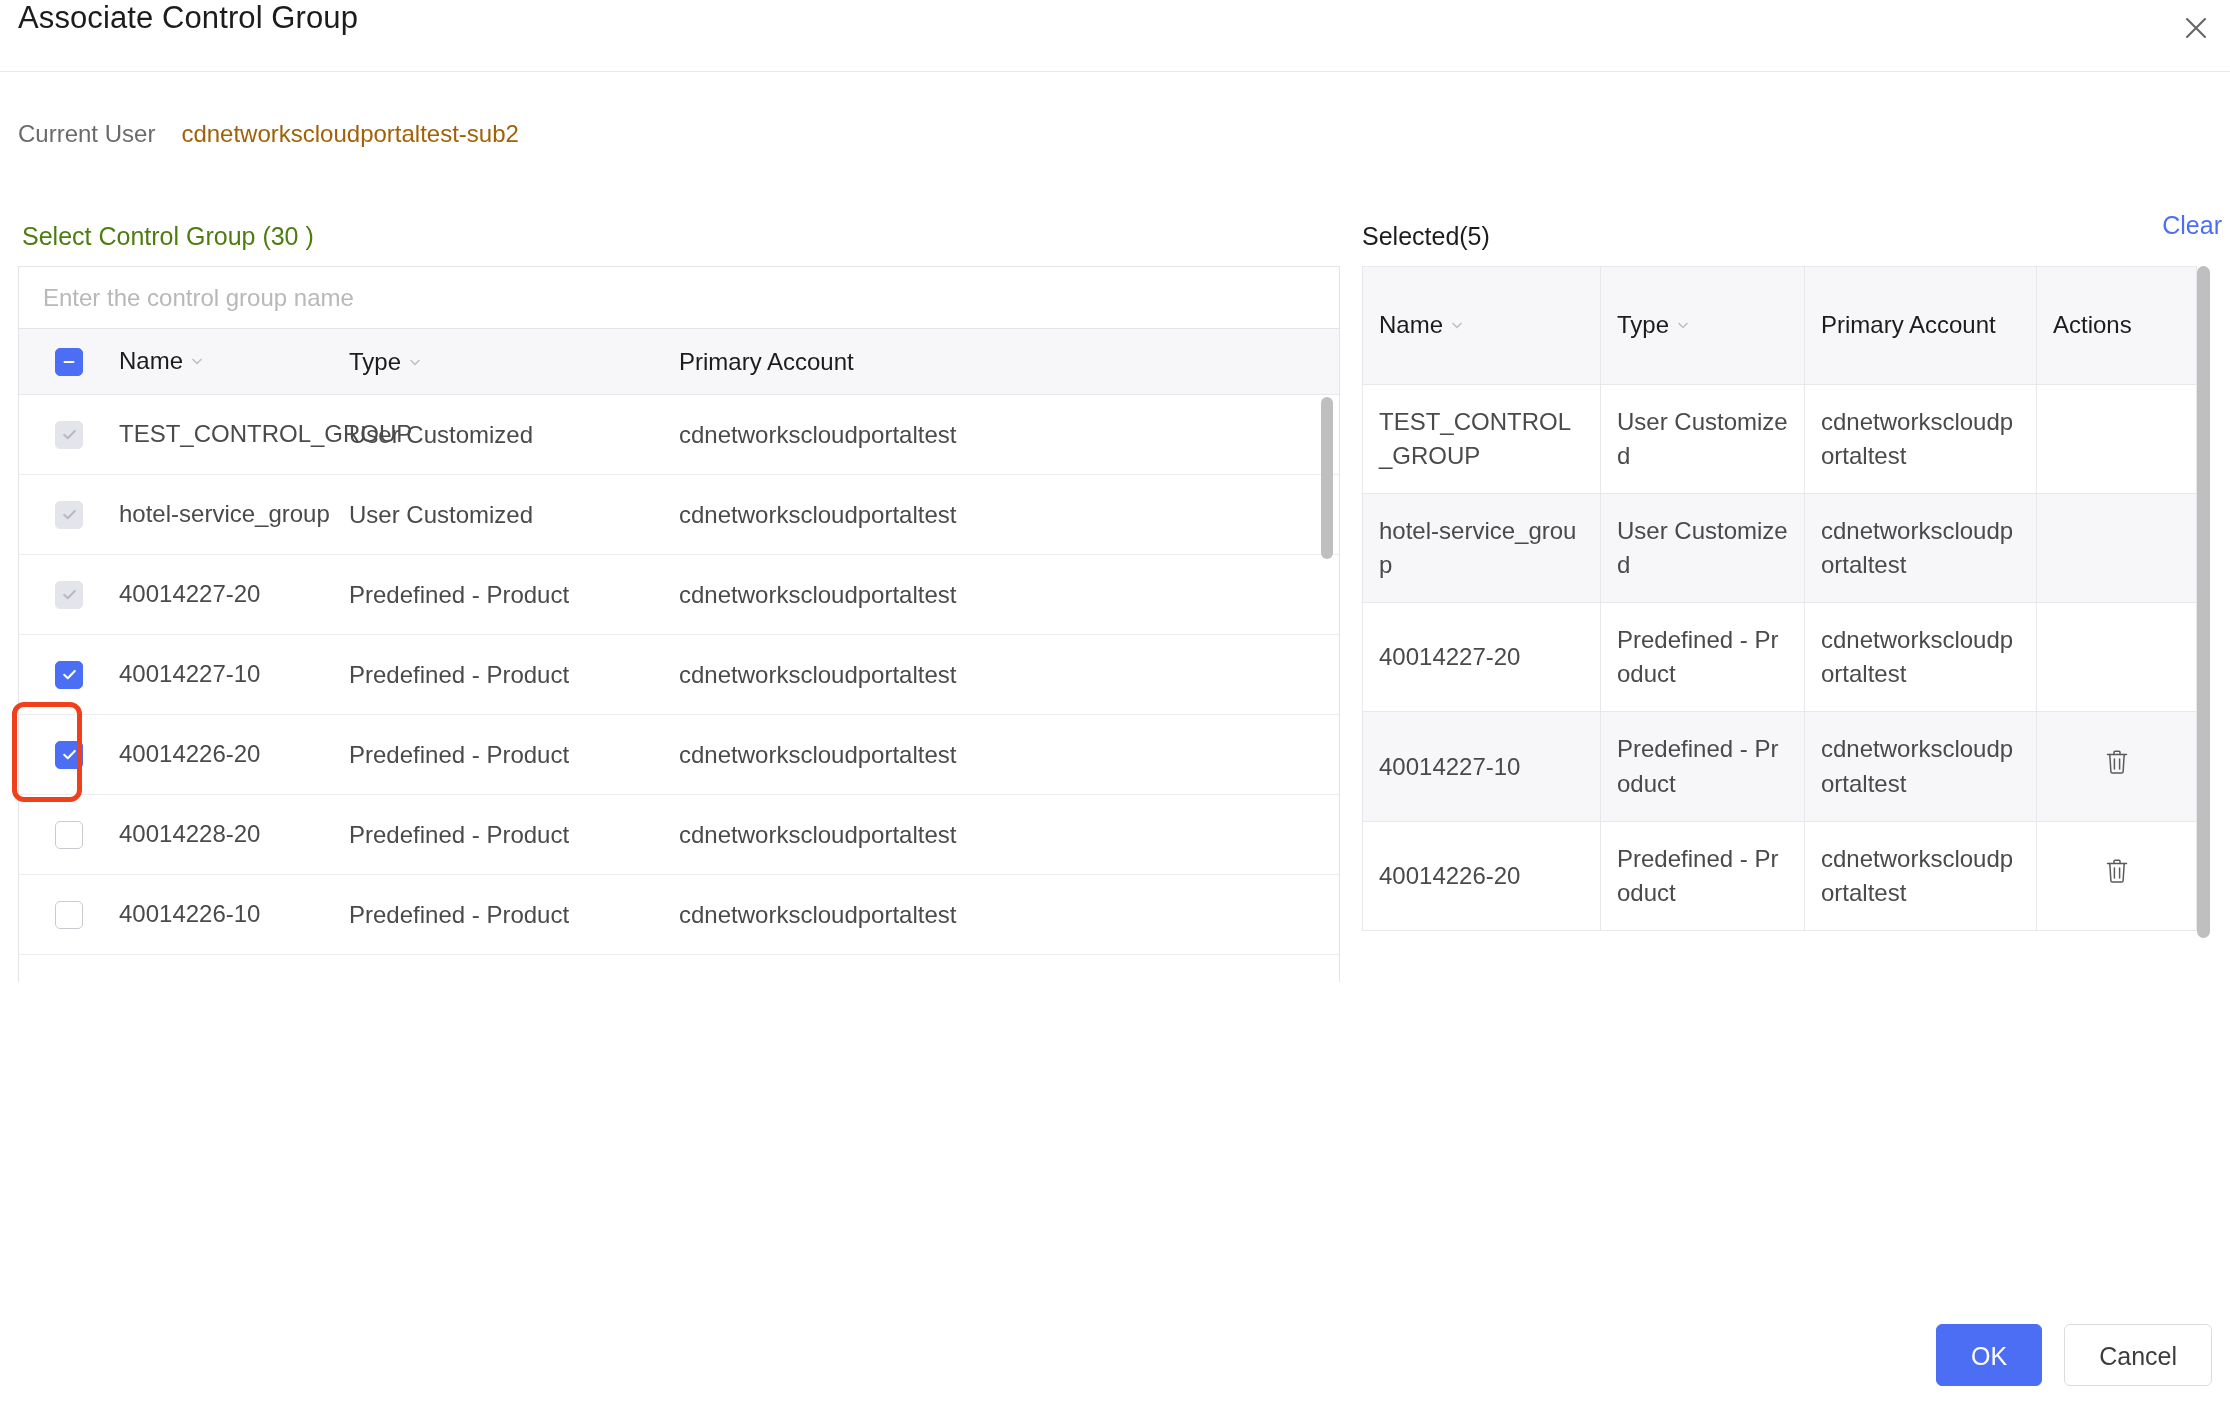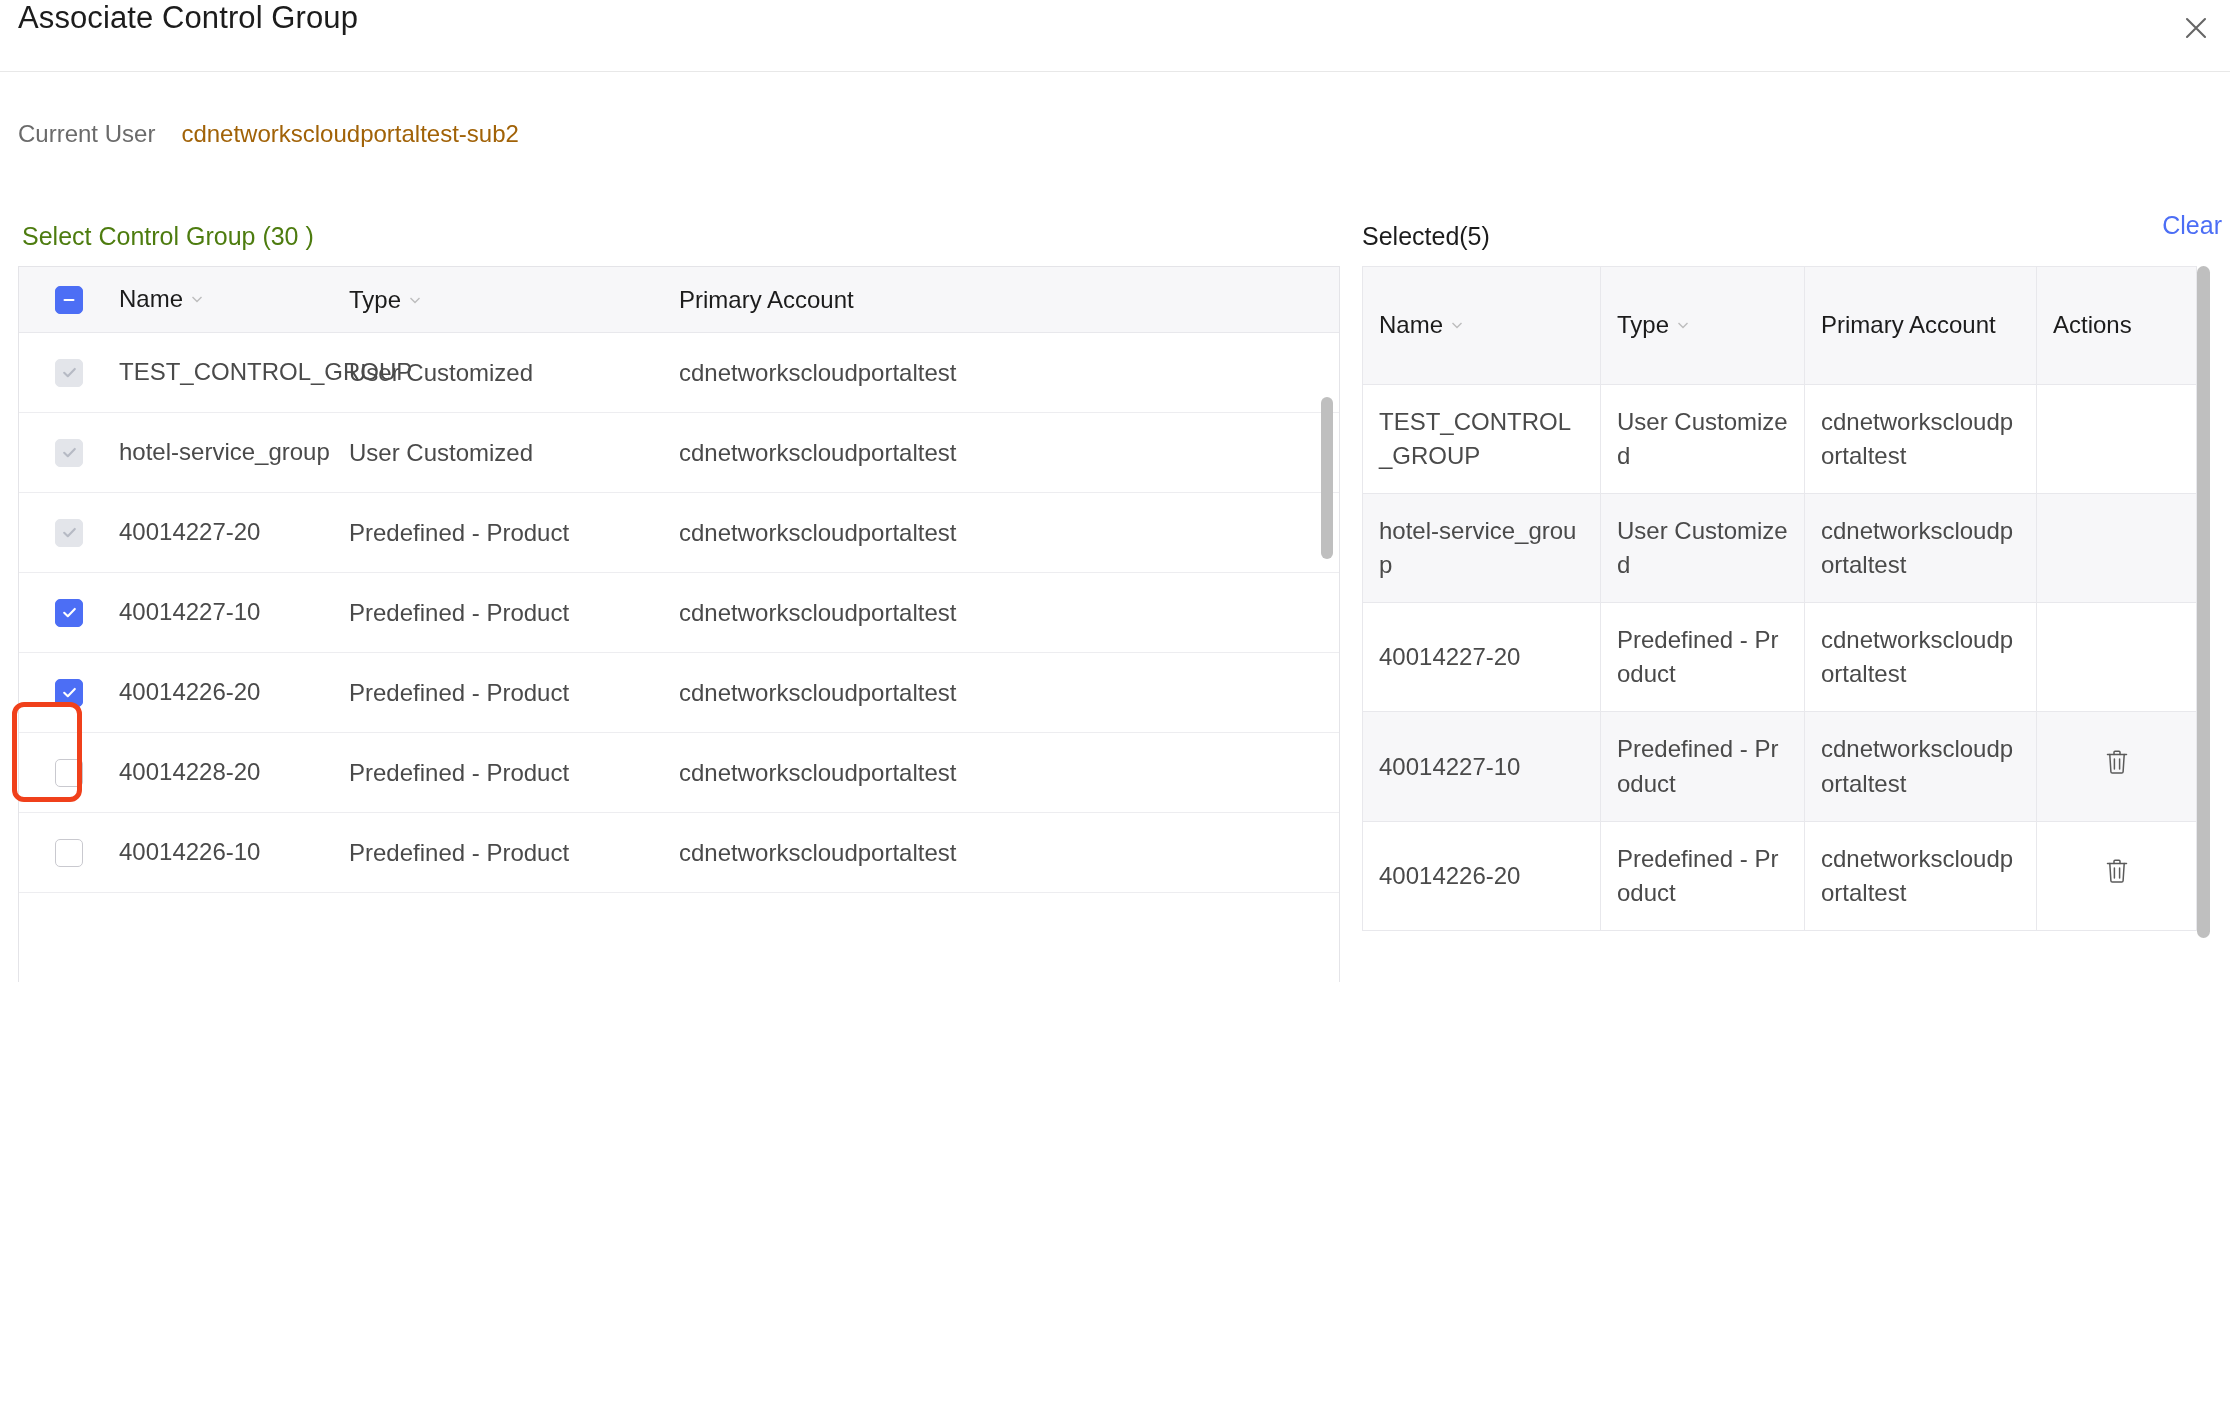--- a/index.html
+++ b/index.html
@@ -185,20 +185,23 @@
     <span class="cu-label">Current User</span>
     <span class="cu-value">cdnetworkscloudportaltest-sub2</span>
   </div>
 
   <div class="left-title">Select Control Group (30 )</div>
   <div class="right-title">Selected(5)</div>
   <div class="clear-link">Clear</div>
 
   <div class="left-panel">
 
+    <div class="search-wrap">
+      <input class="search-input" type="text" placeholder="Enter the control group name" style="">
+    </div>
 
     <div class="lt-header">
       <div class="c-check">
         <span class="cb indet">
           <svg width="16" height="16" viewBox="0 0 16 16">
               <rect x="2.5" y="6.9" width="11" height="2.2" rx="1" fill="#fff"></rect>
             </svg>
         </span>
       </div>
       <div class="c-name">
@@ -388,14 +391,18 @@
                 </svg></span></td>
           </tr>
         </tbody>
     </table>
 
     <div class="rt-scrollbar">
       <div class="rt-thumb"></div>
     </div>
   </div>
 
+  <div class="footer">
+    <button class="btn btn-ok">OK</button>
+    <button class="btn btn-cancel">Cancel</button>
+  </div>
 
 </div>
 
 </body></html>

